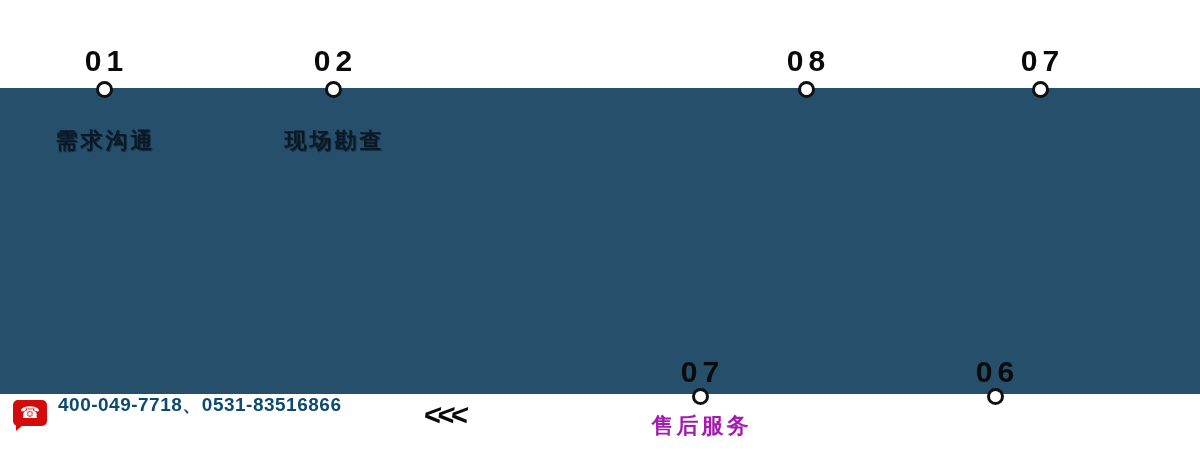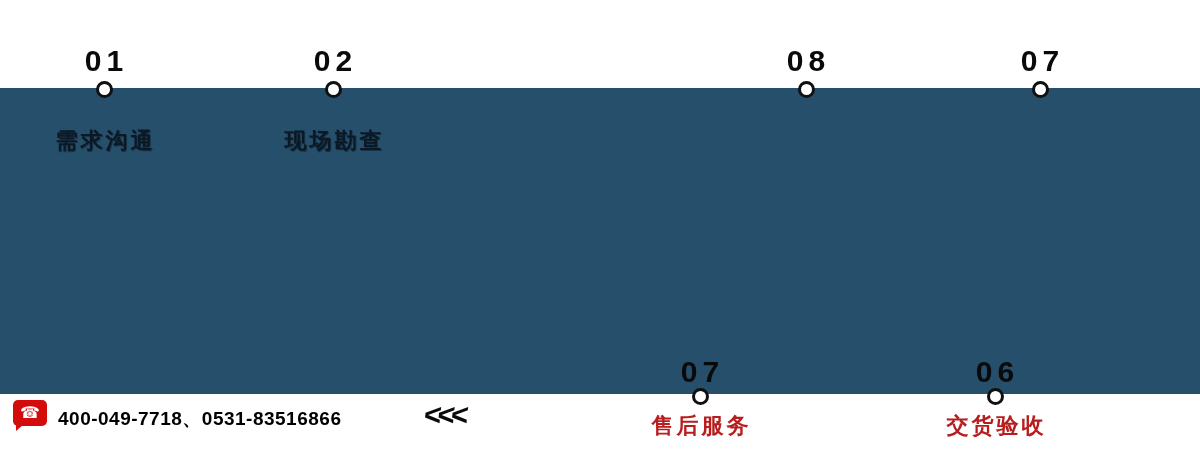--- a/index.html
+++ b/index.html
@@ -52,21 +52,21 @@
     font-size: 22px;
     font-weight: bold;
     color: #0b1826;
     letter-spacing: 3px;
     text-indent: 3px;
     white-space: nowrap;
     text-shadow: 1px 1px 0 rgba(0,0,0,0.35);
   }
   .step.bottom .label {
     margin-top: 6px;
-    color: #b91c1c;
+    color: #a21caf;
     text-shadow: none;
     text-align: right;
   }
   .back-arrows {
     position: absolute;
     left: 424px;
     top: 378px;
     font-size: 30px;
     font-weight: 900;
     letter-spacing: -4px;
@@ -102,24 +102,24 @@
     content: "";
     position: absolute;
     left: 3px;
     bottom: -5px;
     border-left: 7px solid #d40b0b;
     border-bottom: 6px solid transparent;
   }
   .phone-numbers {
     position: absolute;
     left: 58px;
-    top: 386px;
+    top: 372px;
     font-size: 19px;
     font-weight: bold;
-    color: #000000;
+    color: #0c4a6e;
     letter-spacing: 0.5px;
     white-space: nowrap;
   }
 </style>
 </head>
 <body>
 
 <div class="stage">
 
   <div class="panel"></div>
@@ -149,21 +149,20 @@
 
   <div class="step bottom" style="left:600px">
     <div class="num">07</div>
     <div class="dot"></div>
     <div class="label">售后服务</div>
   </div>
 
   <div class="step bottom" style="left:895px">
     <div class="num">06</div>
     <div class="dot"></div>
-    <div class="label">交货验收</div>
   </div>
 
   <div class="back-arrows">&lt;&lt;&lt;</div>
 
   <div class="phone-icon">☎</div>
   <div class="phone-numbers">400-049-7718、0531-83516866</div>
 
 </div>
 
 </body></html>

